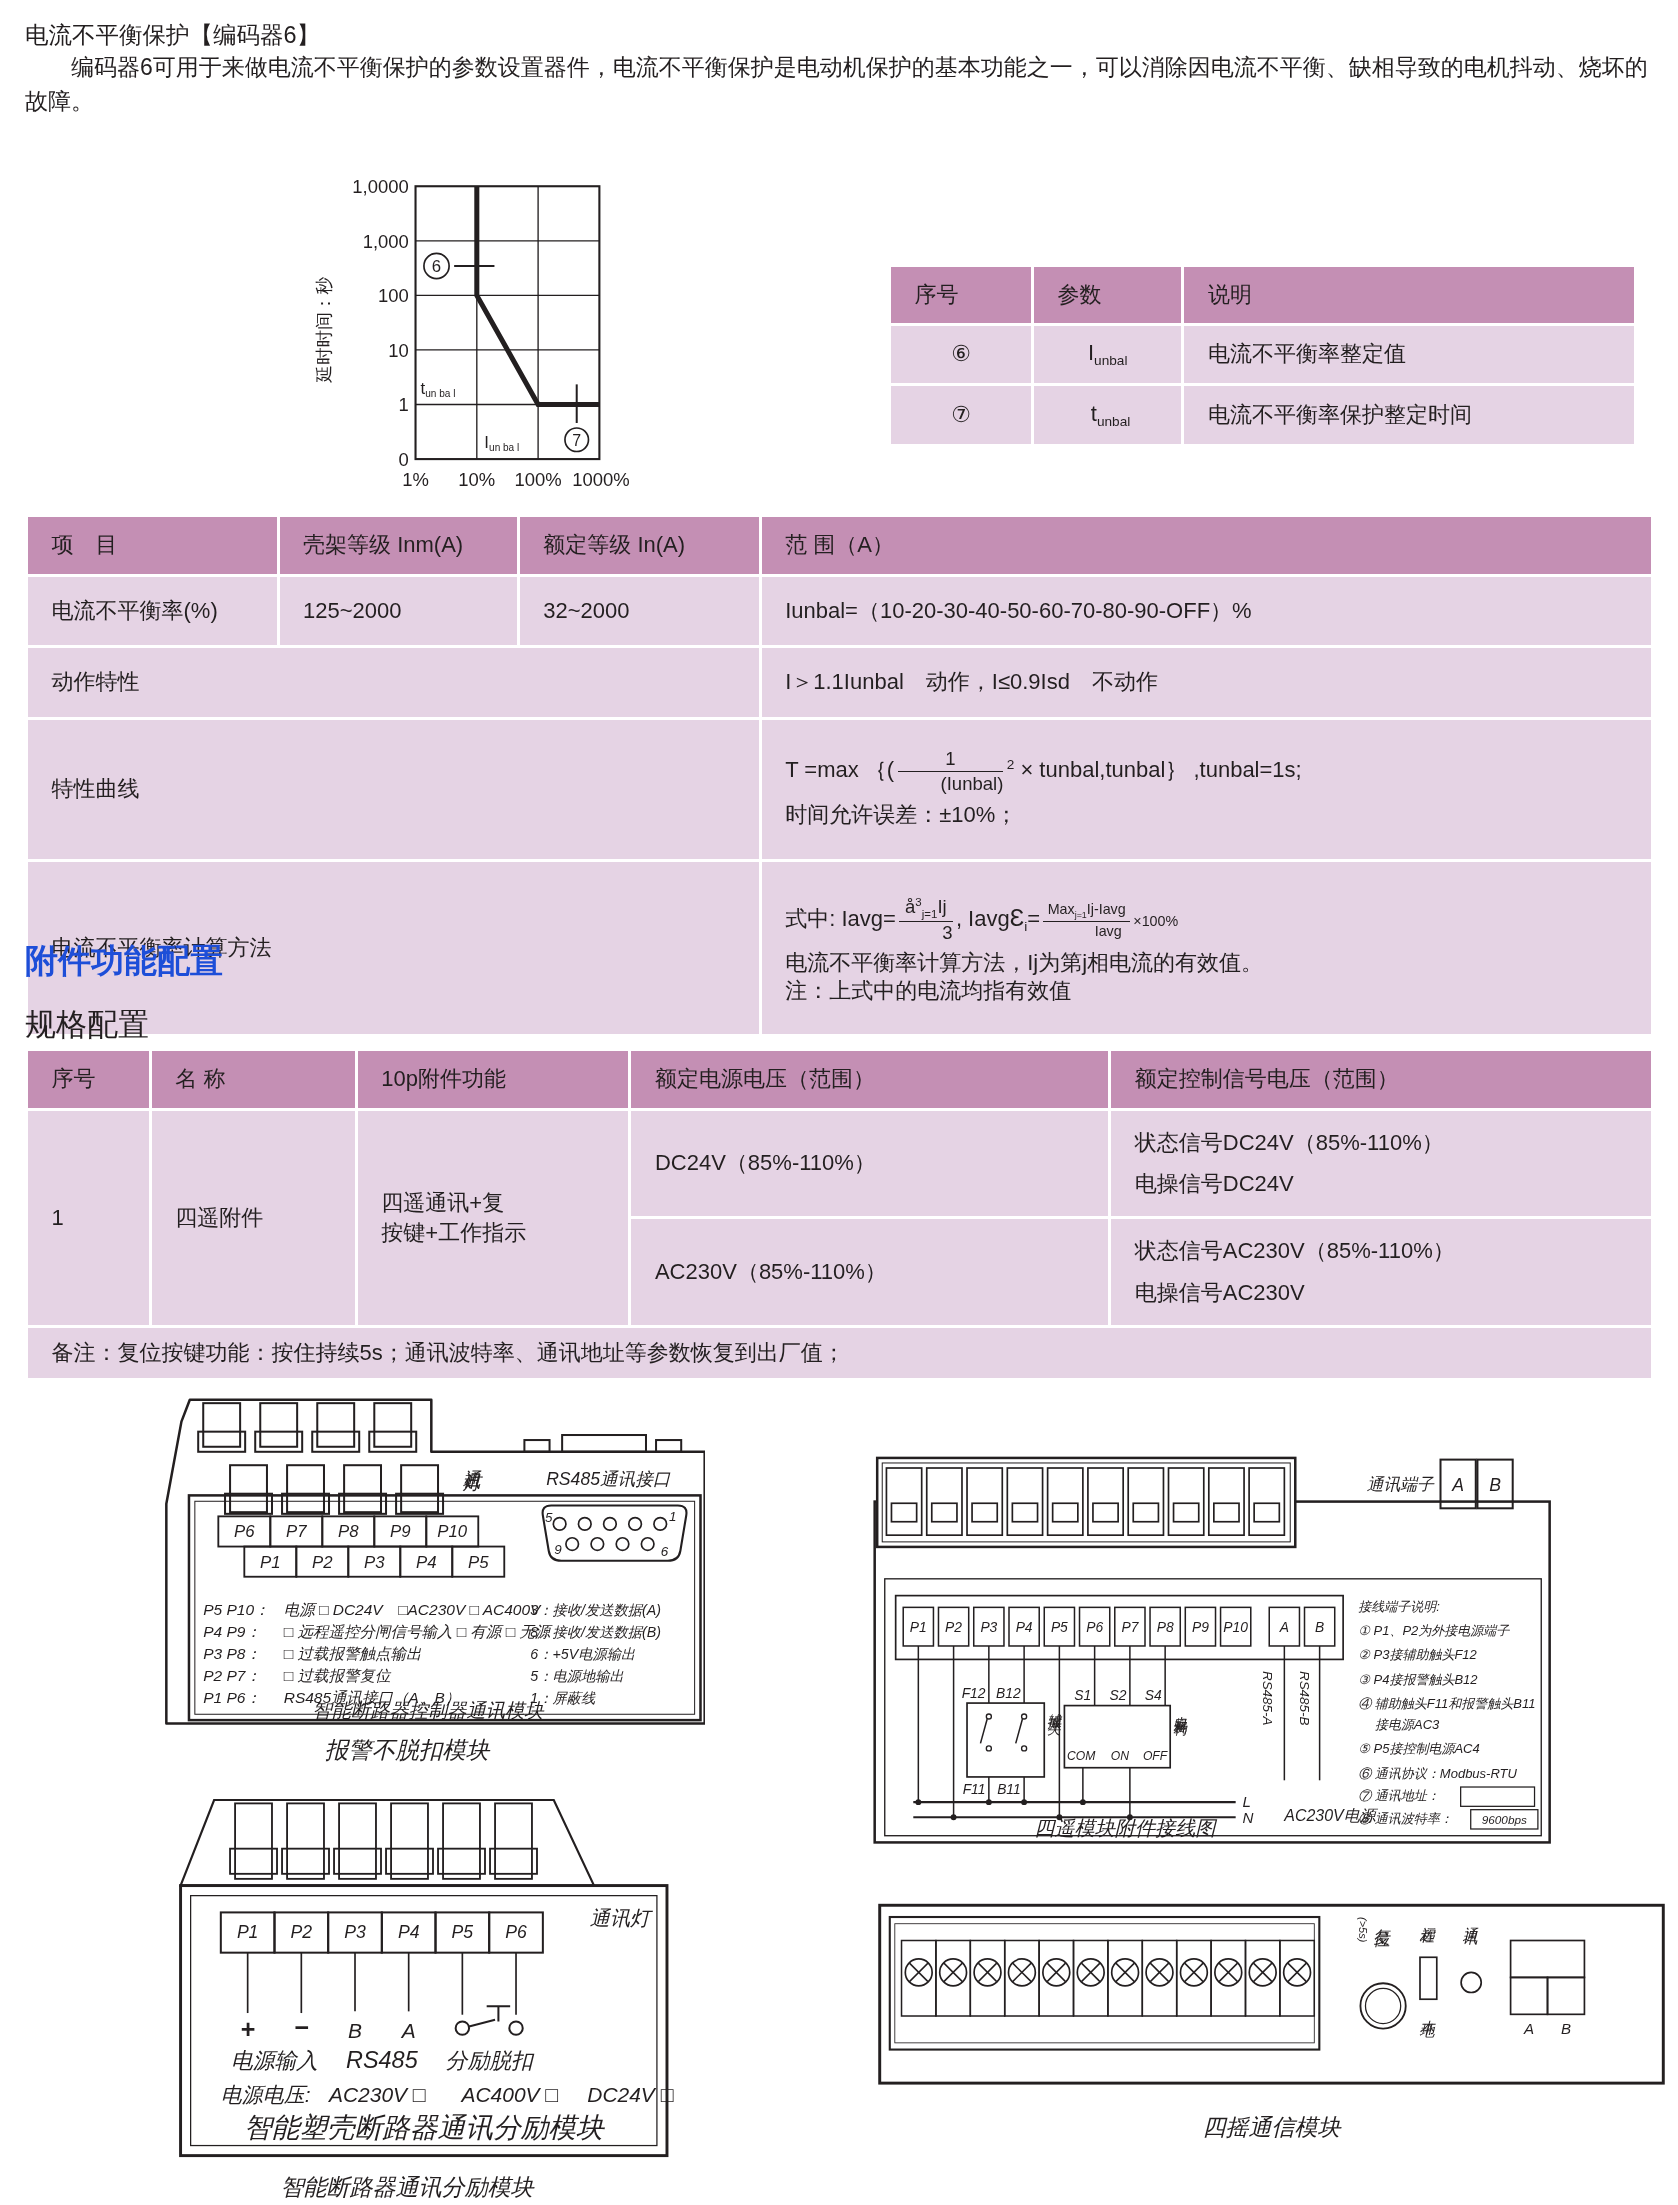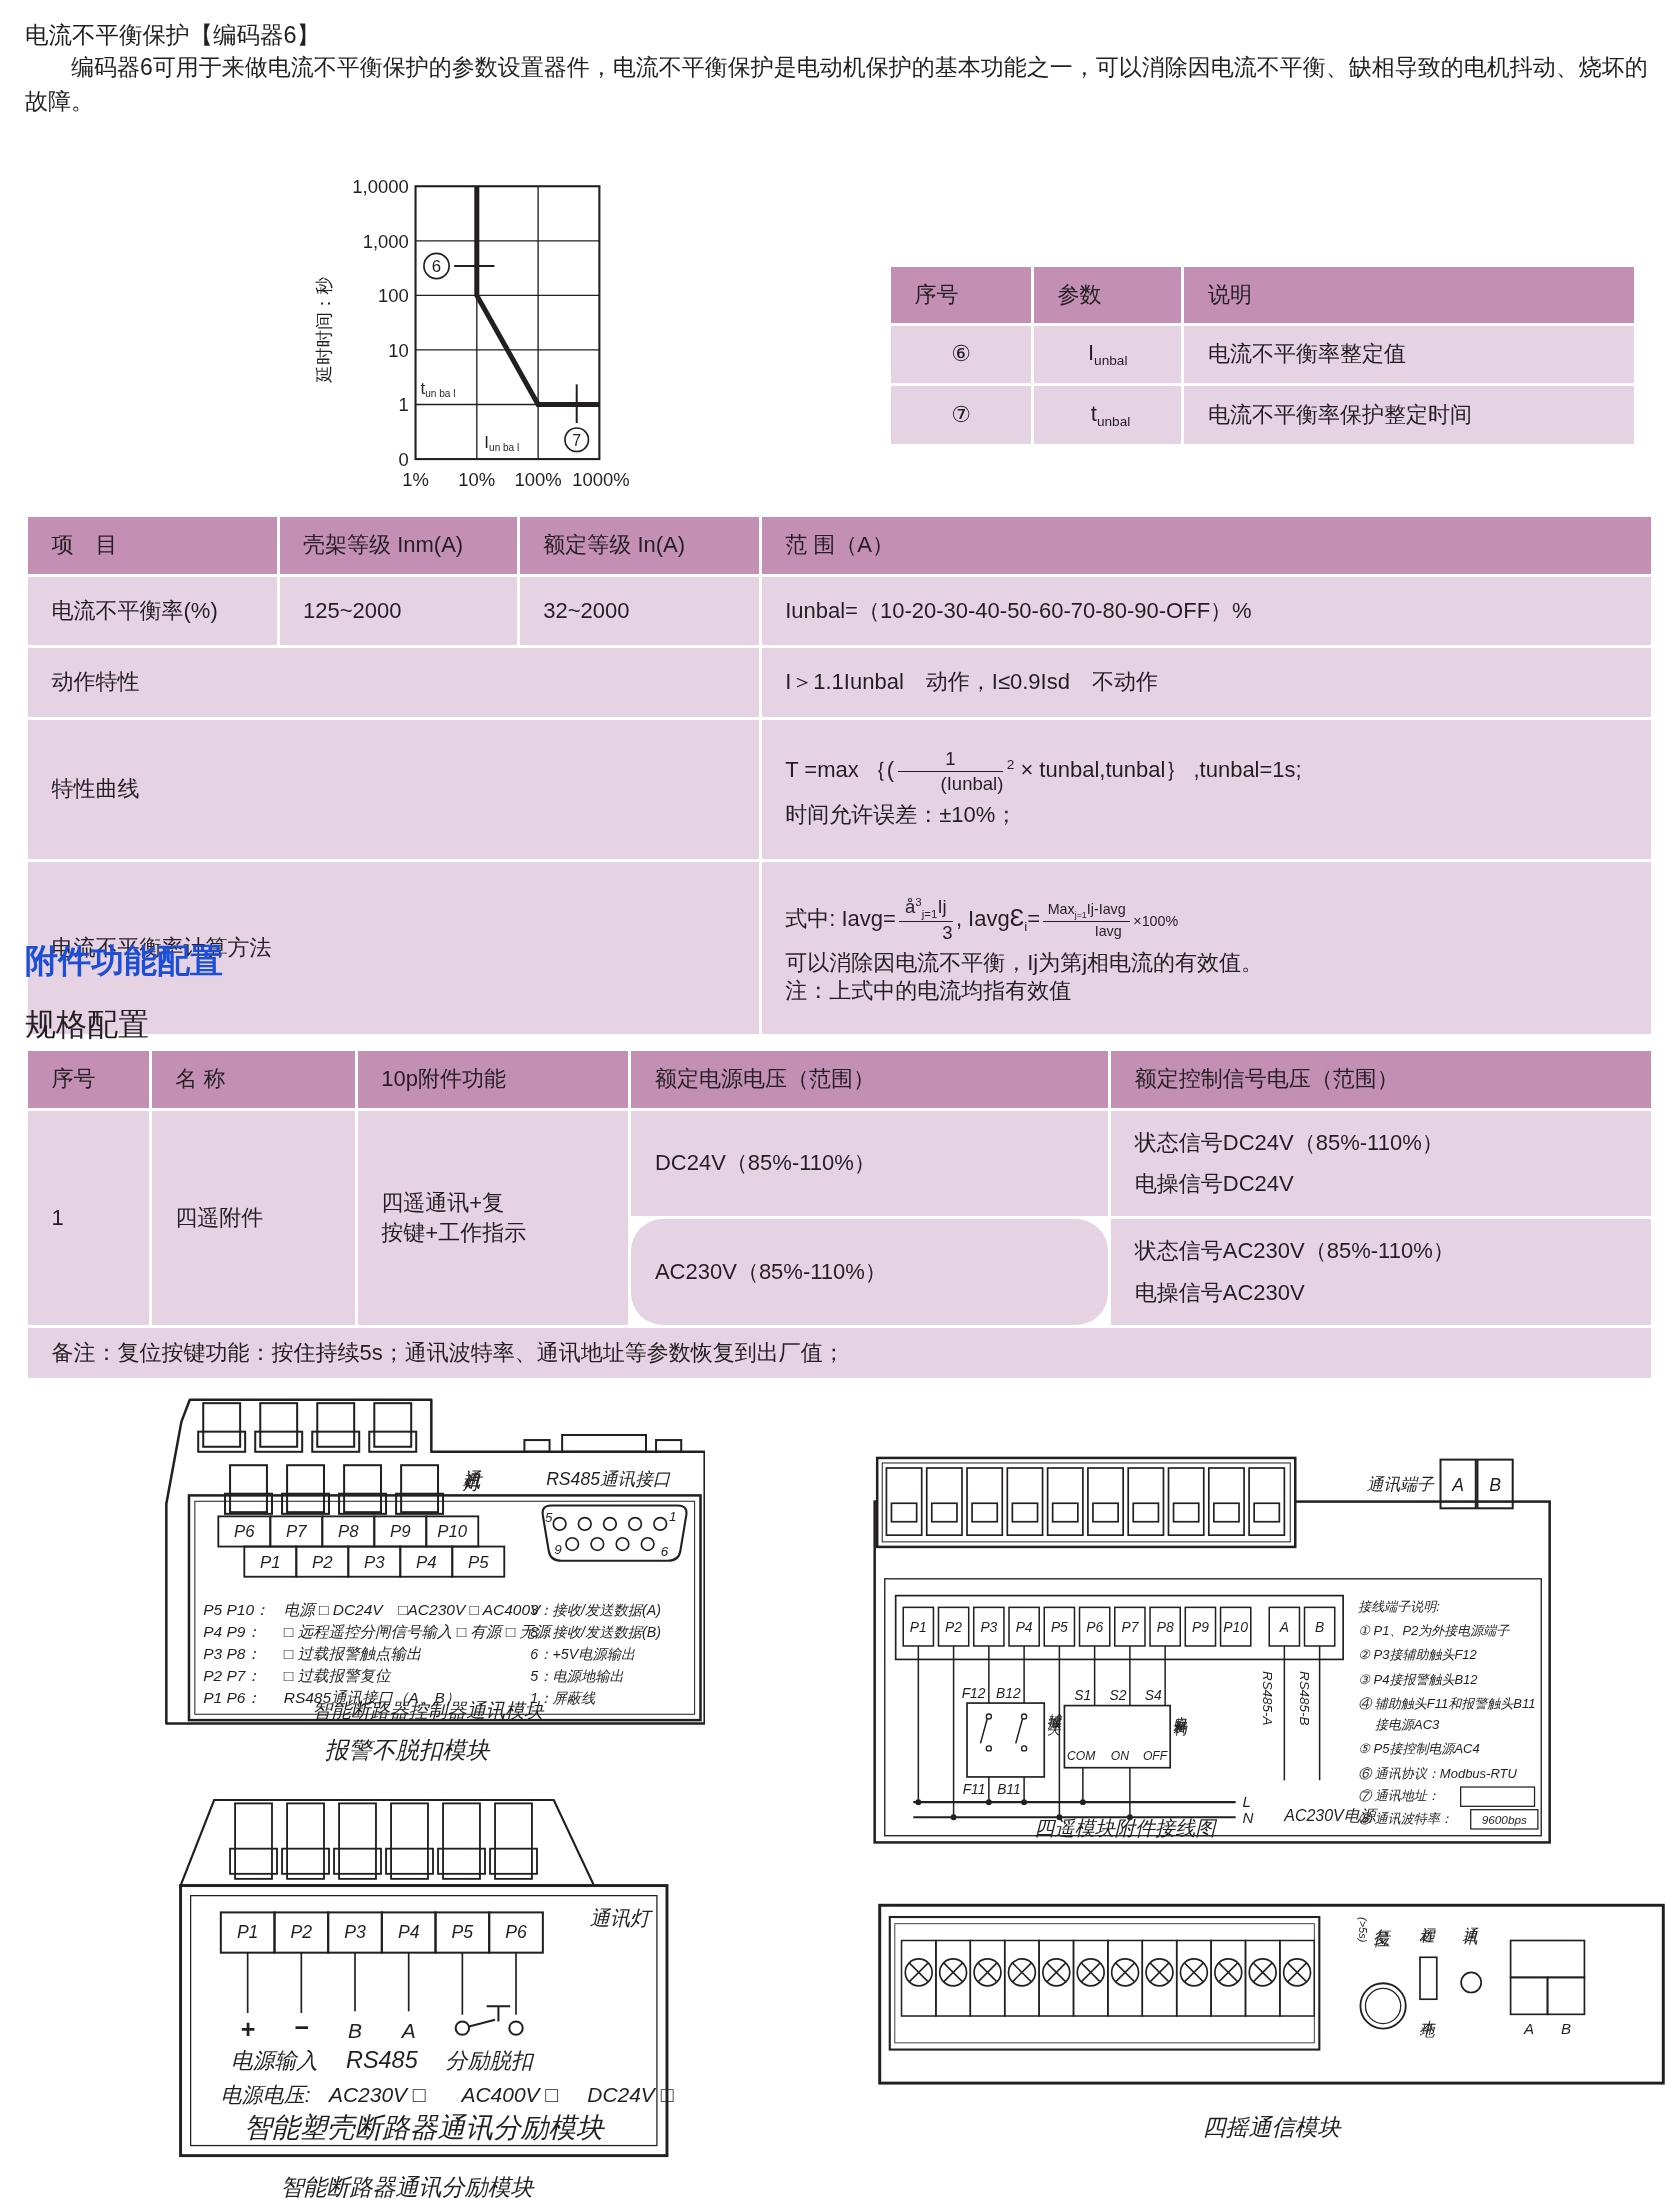--- a/index.html
+++ b/index.html
@@ -140,21 +140,21 @@
         </div>
         <div class="fline">时间允许误差：±10%；</div>
       </td>
     </tr>
     <tr>
       <td colspan="3" style="height:159px;">电流不平衡率计算方法</td>
       <td>
         <div class="fline">
           <span>式中: Iavg=</span><span class="frac"><span class="num" style="font-size:18.5px;"><span>å</span><sup>3</sup><sub>j=1</sub><span>Ij</span></span><span class="den" style="font-size:18.5px;">3</span></span><span>, Iavg</span><span style="font-size:24px;">Ɛ</span><sub>i</sub><span>=</span><span class="frac"><span class="num sm"><span>Max</span><sub>j=1</sub><span>Ij-Iavg</span></span><span class="den sm">Iavg</span></span><span class="sm">×100%</span>
         </div>
-        <div style="line-height:28px;">可以消除因电流不平衡，Ij为第j相电流的有效值。</div>
+        <div style="line-height:28px;">电流不平衡率计算方法，Ij为第j相电流的有效值。</div>
         <div style="line-height:28px;">注：上式中的电流均指有效值</div>
       </td>
     </tr>
   </tbody>
     </table>
 
   <div class="abs" id="acc-heading">附件功能配置</div>
   <div class="abs" id="acc-sub">规格配置</div>
 
   <table class="tbl abs" style="left:25px;top:1048px;width:1629px;">
@@ -180,21 +180,21 @@
         <div>四遥通讯+复</div>
         <div>按键+工作指示</div>
       </td>
       <td style="height:92px;">DC24V（85%-110%）</td>
       <td>
         <div style="margin-bottom:11.8px;">状态信号DC24V（85%-110%）</div>
         <div>电操信号DC24V</div>
       </td>
     </tr>
     <tr>
-      <td style="height:92px;border-radius:32px;">AC230V（85%-110%）</td>
+      <td style="height:92px;">AC230V（85%-110%）</td>
       <td>
         <div style="margin-bottom:11.8px;">状态信号AC230V（85%-110%）</div>
         <div>电操信号AC230V</div>
       </td>
     </tr>
     <tr>
       <td colspan="5" style="height:37px;">备注：复位按键功能：按住持续5s；通讯波特率、通讯地址等参数恢复到出厂值；</td>
     </tr>
   </tbody>
     </table>

